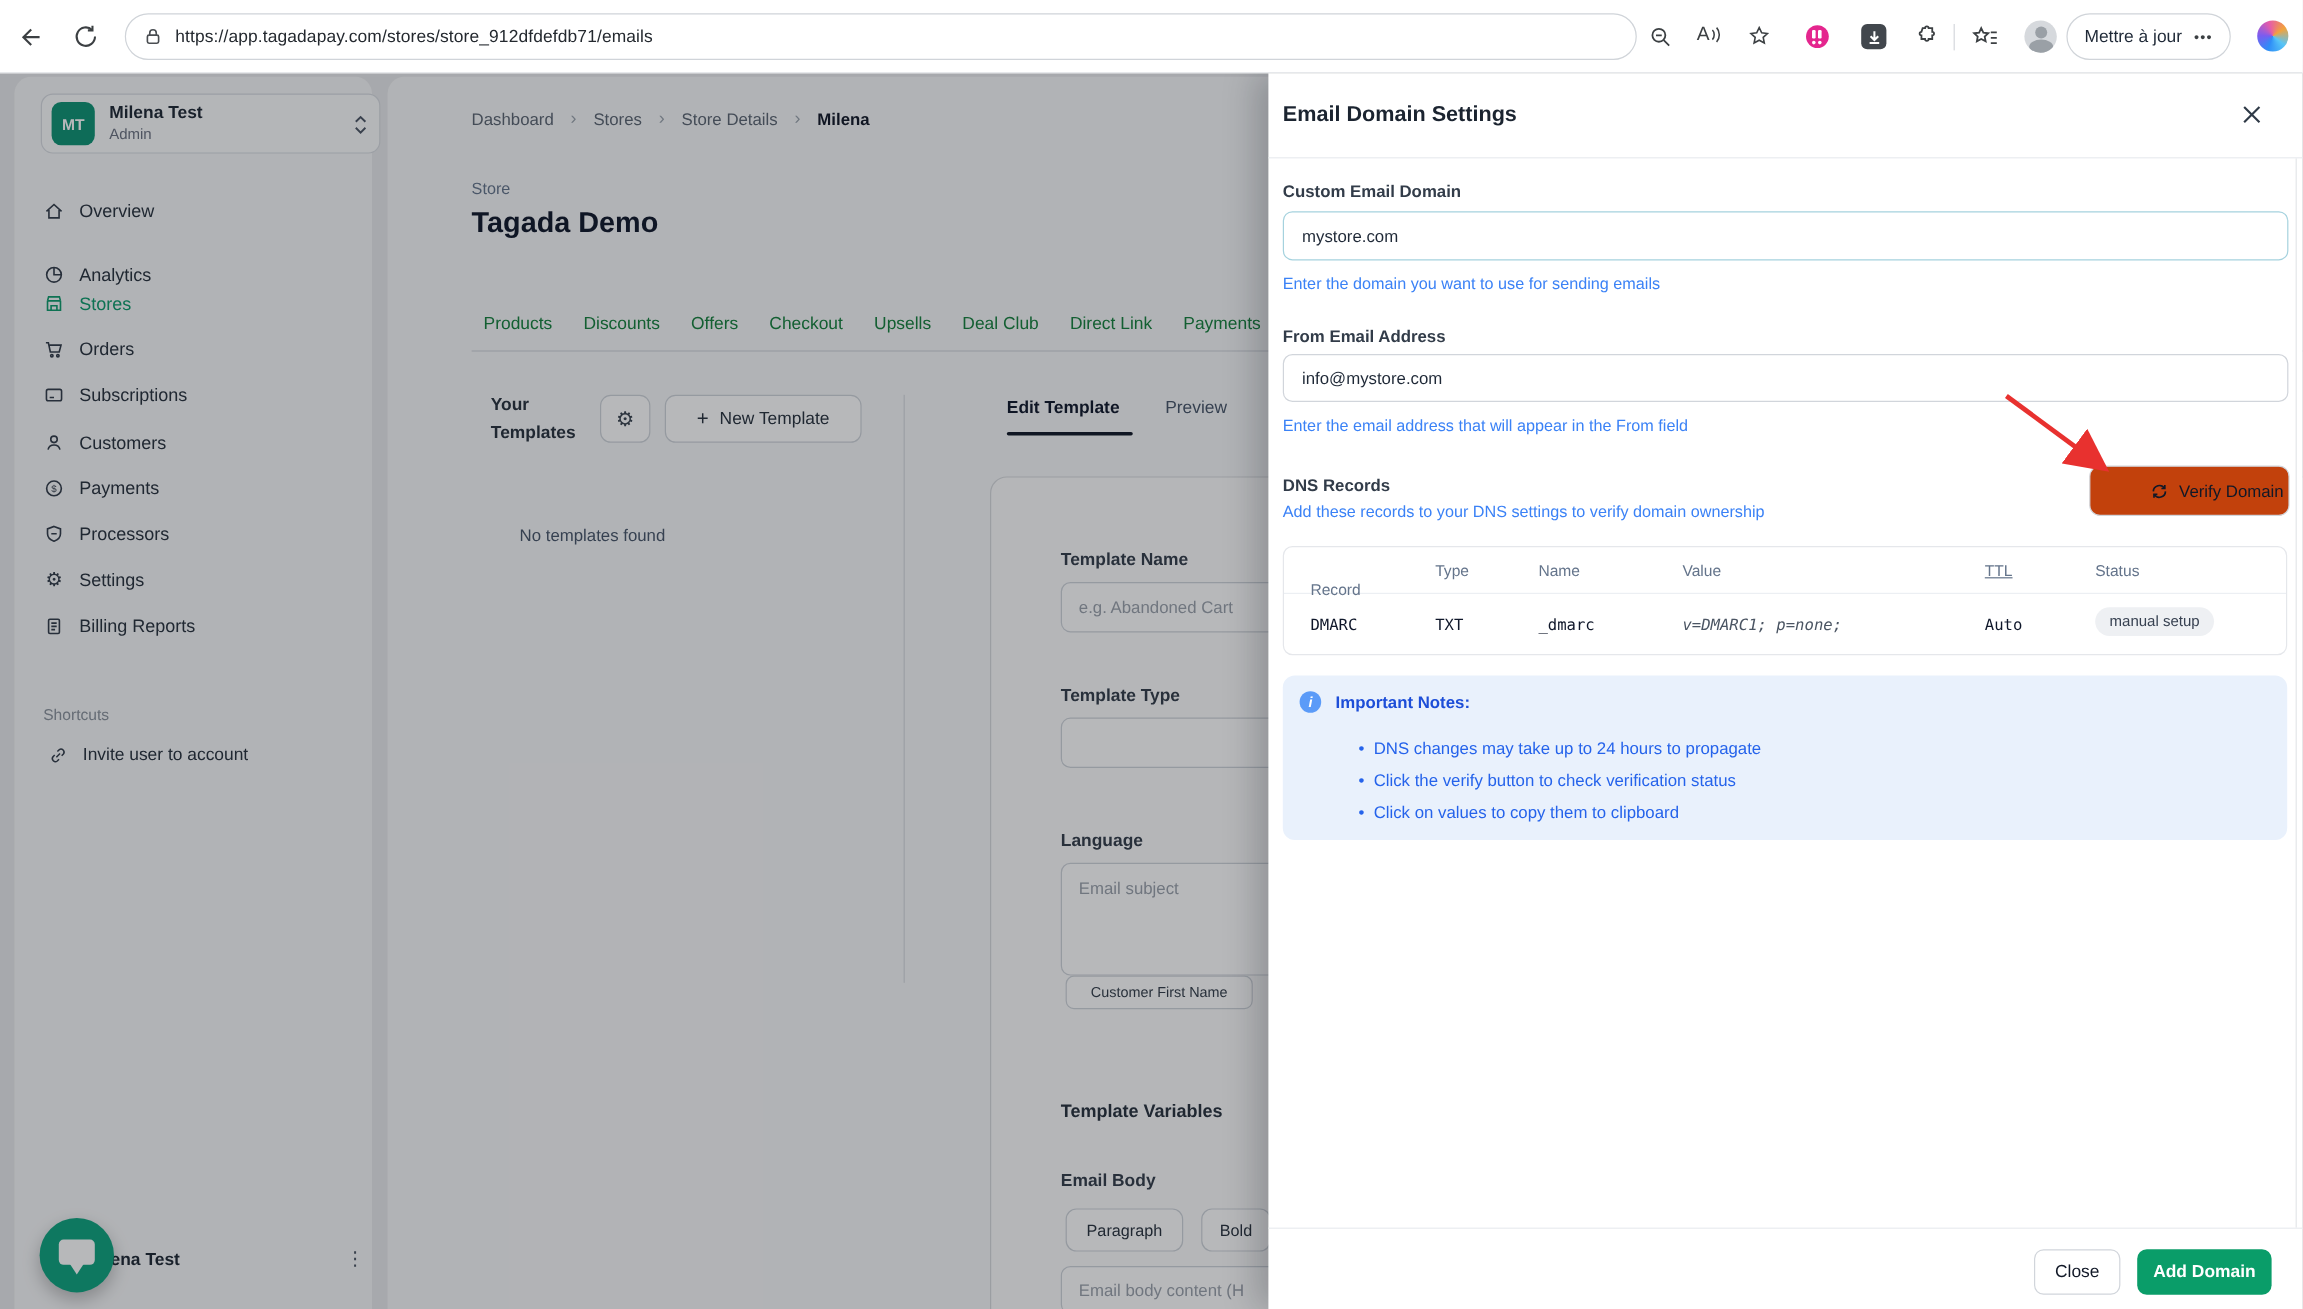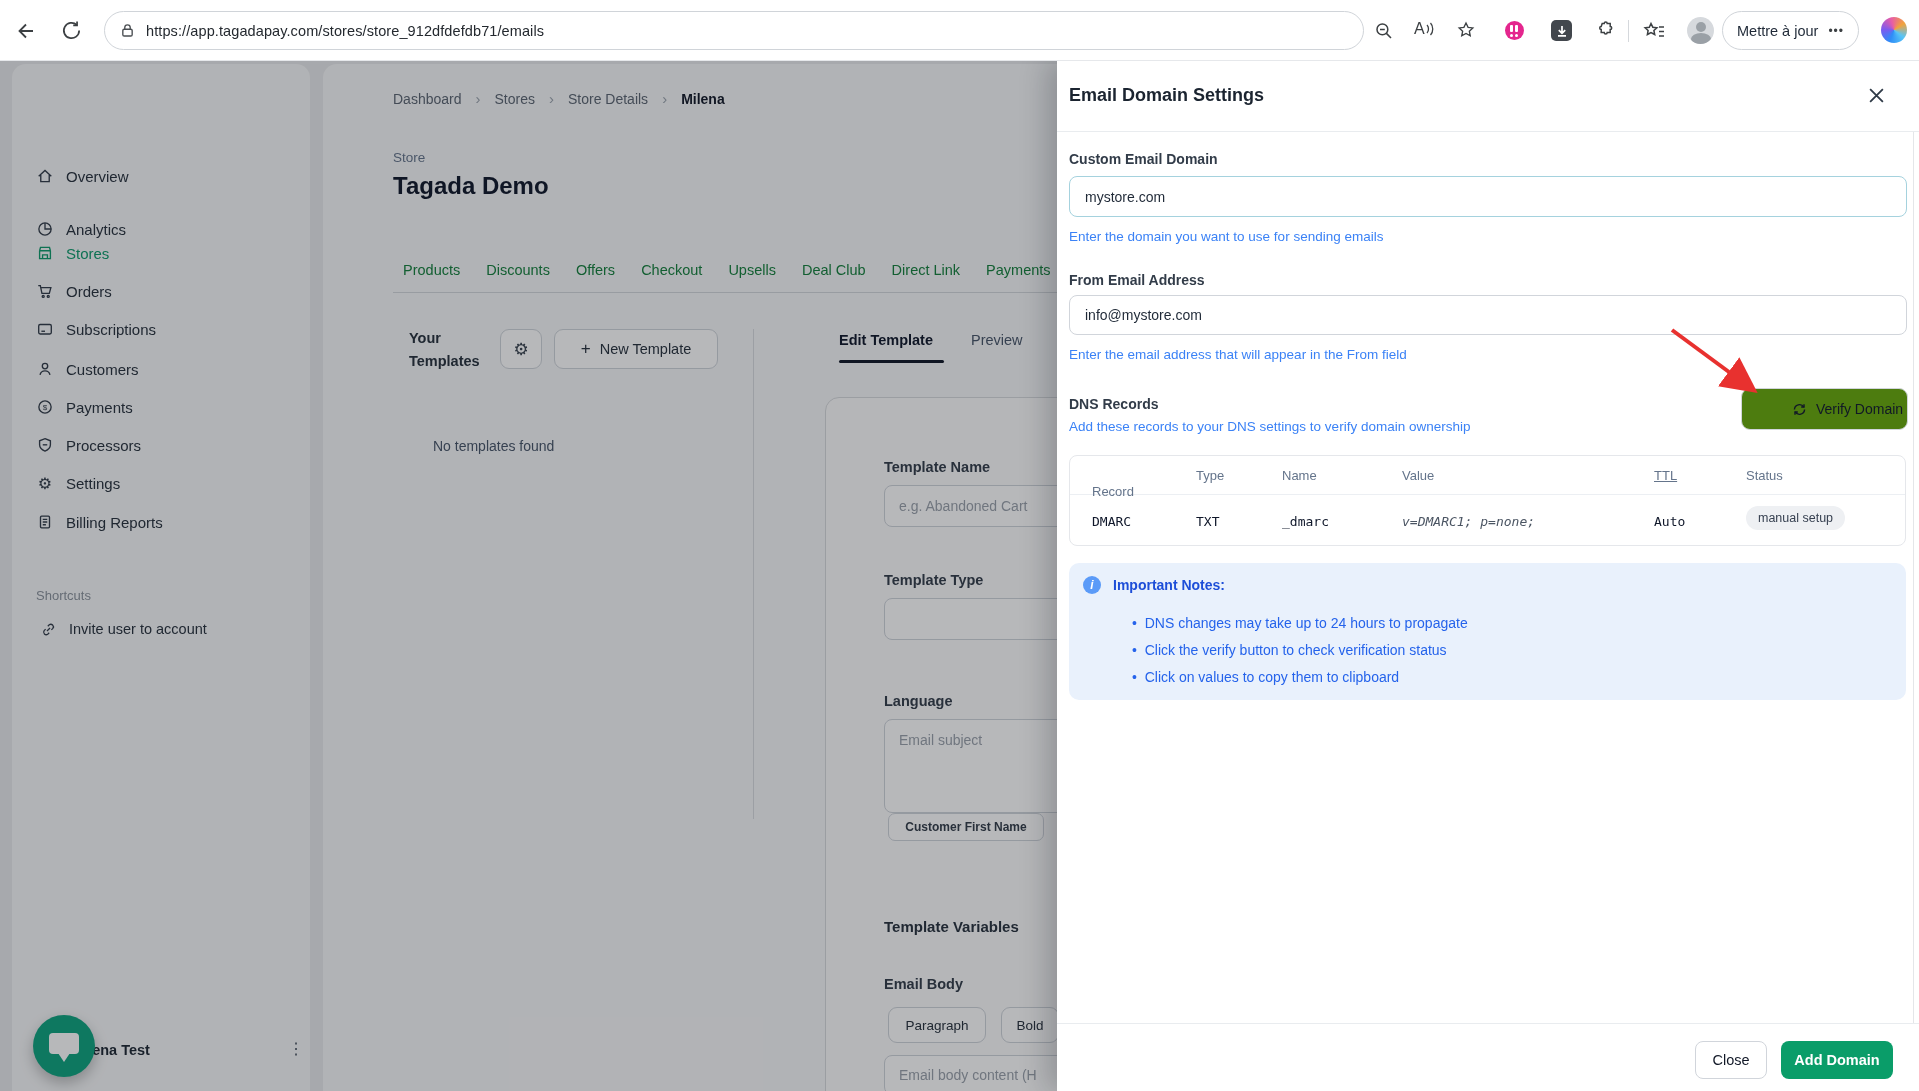--- a/index.html
+++ b/index.html
@@ -32,21 +32,21 @@
   .inp{border:1px solid #cfd4da;border-radius:8px;background:#fff;font-size:14px;color:#1f2937;padding:0 14px;outline:none;}
   .inp::placeholder{color:#9aa1ab;}
   .chip{border:1px solid #cfd4da;border-radius:7px;background:#fff;font-size:12px;color:#333d49;display:flex;align-items:center;justify-content:center;}
   
   #modal{left:1057px;top:61px;width:862px;height:1030px;background:#fff;z-index:50;box-shadow:-10px 0 26px rgba(15,20,28,.22);}
   .mtitle{font-size:18px;font-weight:700;color:#1b2430;}
   .mlabel{font-size:14px;font-weight:600;color:#323c49;text-align:right;}
   .mhelp{font-size:13.5px;color:#3b82f6;}
   .minput{width:838px;height:41px;border:1px solid #d1d5db;border-radius:8px;background:#fff;font-size:14px;color:#1f2937;padding:0 15px;outline:none;}
   .teal{border:1.6px solid #a5d2de !important;}
-  .vbtn{border:1px solid #d1d5db;border-radius:9px;background:#4d7c0f;font-size:14px;color:#111827;display:flex;align-items:center;gap:9px;justify-content:center;padding-left:46px;}
+  .vbtn{border:1px solid #d1d5db;border-radius:9px;background:#c2410c;font-size:14px;color:#111827;display:flex;align-items:center;gap:9px;justify-content:center;padding-left:46px;}
   .thead{font-size:13px;color:#64748b;}
   .tcell{font-size:13px;color:#0f172a;}
   .badge{background:#eef0f3;color:#374151;font-size:12.5px;border-radius:999px;padding:5px 12px;}
   .noteTitle{font-size:14px;font-weight:700;color:#1d4ed8;}
   .noteItem{font-size:14px;color:#2563eb;}
   .fbtn{border-radius:8px;font-size:14.5px;display:flex;align-items:center;justify-content:center;}
   svg{display:block;}
 </style>
 </head>
 <body>
@@ -121,20 +121,30 @@
     <div class="ab pillbtn" style="left:1722px;top:11px;">
       <span>Mettre à jour</span>
       <span style="font-size:12px;color:#3c4043;letter-spacing:1px;">•••</span>
     </div>
     <div class="ab" style="left:1881px;top:17px;width:26px;height:26px;border-radius:50%;background:conic-gradient(from 200deg,#2e8df7,#7a5cf0,#e65ca8,#f2a33c,#57c5f7,#2e8df7);"></div>
   </div>
 
   <div class="ab" id="page">
 
     <div class="ab panel" style="left:12px;top:3px;width:298px;height:1027px;border-radius:14px 14px 0 0;">
+      <div class="ab acctbox">
+        <div class="ab avatar-sq">MT</div>
+        <div class="ab" style="left:56px;top:7px;font-size:14.5px;font-weight:700;color:#1d2733;">Milena Test</div>
+        <div class="ab" style="left:56px;top:26px;font-size:12.5px;color:#6b7280;">Admin</div>
+        <div class="ab" style="left:260px;top:17px;">
+          <svg width="11" height="16" viewBox="0 0 11 16" fill="none" stroke="#4b5563" stroke-width="1.6">
+              <path d="M1.5 5.5 5.5 1.5 9.5 5.5M1.5 10.5 5.5 14.5 9.5 10.5"></path>
+            </svg>
+        </div>
+      </div>
 
       <div class="ab f" style="left:24px;top:96px;height:32px;gap:12px;">
         <span class="nav-ic">
             <svg width="18" height="18" viewBox="0 0 20 20" fill="none" stroke="#323c49" stroke-width="1.5">
               <path d="M3 10.2 10 3.8l7 6.4M5.3 8.8v7.4h9.4V8.8"></path>
             </svg>
           </span>
         <span class="navlbl">Overview</span>
       </div>
       <div class="ab f" style="left:24px;top:135px;height:32px;gap:12px;margin-top:14px;">
@@ -276,21 +286,21 @@
       <div class="ab" style="left:516px;top:296px;width:105px;height:3px;background:#111827;border-radius:2px;"></div>
       <div class="ab" style="left:648px;top:268px;font-size:14.5px;color:#475569;">Preview</div>
 
       <div class="ab" style="left:502px;top:333px;width:1500px;height:800px;background:#fcfcfd;border:1px solid #d7dadd;border-radius:14px;">
         <div class="ab lbl" style="left:58px;top:61px;">Template Name</div>
         <input class="ab inp" style="left: 58px; top: 87px; width: 280px; height: 42px;" placeholder="e.g. Abandoned Cart">
         <div class="ab lbl" style="left:58px;top:174px;">Template Type</div>
         <div class="ab inp" style="left:58px;top:200px;width:280px;height:42px;"></div>
         <div class="ab lbl" style="left:58px;top:295px;">Language</div>
         <div class="ab inp" style="left:58px;top:321px;width:280px;height:94px;padding-top:12px;color:#9aa1ab;">Email subject</div>
-        <div class="ab chip" style="left:62px;top:415px;width:156px;height:28px;font-weight:bold;">Customer First Name</div>
+        <div class="ab chip" style="left:62px;top:415px;width:156px;height:28px;">Customer First Name</div>
         <div class="ab" style="left:58px;top:520px;font-size:15px;font-weight:600;color:#27313d;">Template Variables</div>
         <div class="ab lbl" style="left:58px;top:578px;">Email Body</div>
         <div class="ab smallbtn f" style="left:62px;top:609px;width:98px;height:36px;justify-content:center;font-size:13.5px;color:#27313d;">Paragraph</div>
         <div class="ab smallbtn f" style="left:175px;top:609px;width:58px;height:36px;justify-content:center;font-size:13.5px;color:#27313d;">Bold</div>
         <input class="ab inp" style="left: 58px; top: 657px; width: 280px; height: 40px;" placeholder="Email body content (H">
       </div>
     </div>
   </div>
 
   <div class="ab" id="dim"></div>

